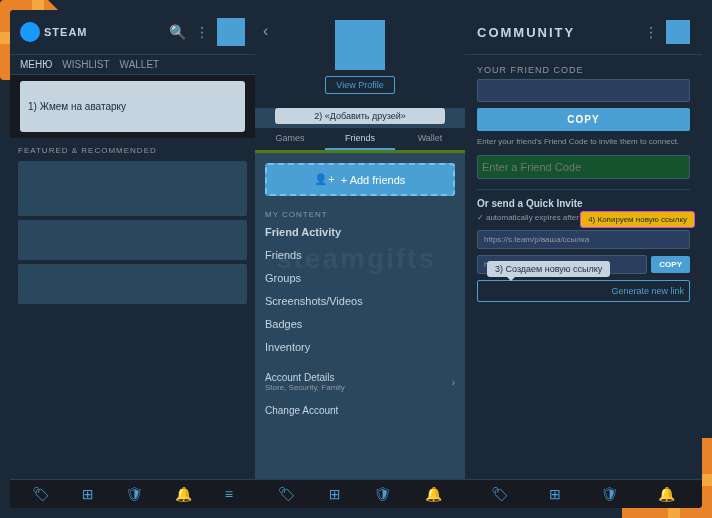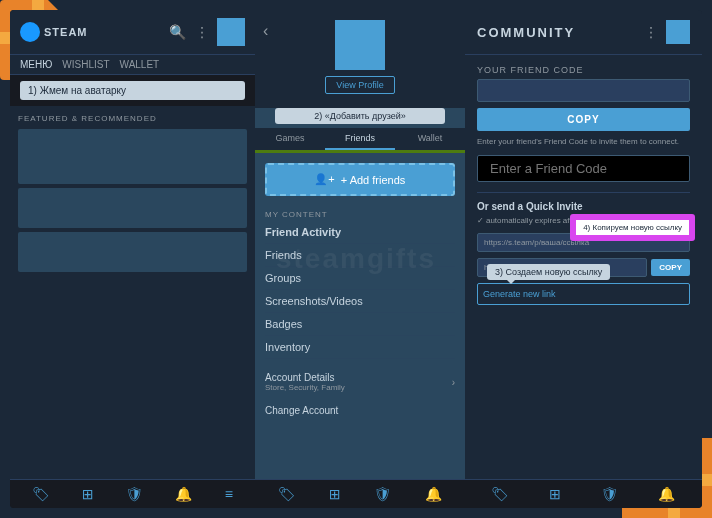--- a/index.html
+++ b/index.html
@@ -132,21 +132,21 @@
       cursor: pointer;
     }
     .steam-nav-item:first-child {
       color: #c6d4df;
     }
 
     .tooltip-box {
       background: #c6d4df;
       color: #1b2838;
       font-size: 10px;
-      padding: 4px 8px;
+      padding: 20px 8px;
       border-radius: 3px;
       margin: 6px 10px;
       white-space: nowrap;
     }
 
     .left-content {
       flex: 1;
       background: #1b2838;
       padding: 8px;
     }
@@ -413,25 +413,25 @@
 
     .friend-code-desc {
       color: #8f98a0;
       font-size: 8px;
       line-height: 1.3;
       margin-bottom: 8px;
     }
 
     .enter-code-input {
       width: 100%;
-      background: #000000;
+      background: #14532d;
       border: 1px solid #3d5a73;
       color: #8f98a0;
-      font-size: 13px;
-      padding: 5px 12px;
+      font-size: 11px;
+      padding: 5px 4px;
       border-radius: 2px;
       margin-bottom: 10px;
     }
 
     .divider {
       border: none;
       border-top: 1px solid #2a3f5f;
       margin-bottom: 8px;
     }
 
@@ -480,21 +480,21 @@
 
     .generate-link-btn {
       background: transparent;
       border: 1px solid #4a9fd4;
       color: #4a9fd4;
       font-size: 9px;
       padding: 5px;
       width: 100%;
       cursor: pointer;
       border-radius: 2px;
-      text-align: left;
+      text-align: right;
     }
 
     .tooltip-generate {
       background: #c6d4df;
       color: #1b2838;
       font-size: 9px;
       padding: 3px 8px;
       border-radius: 3px;
       position: absolute;
       bottom: 100%;
@@ -658,21 +658,21 @@
 
       <hr class="divider">
 
       <div class="quick-invite-label">Or send a Quick Invite</div>
 
       <div style="position:relative; margin-bottom:4px;">
         <div class="quick-invite-desc">
           <span>✓ </span><span>automatically expires after 30 days.</span>
         </div>
 
-        <div style="position:absolute; right:-5px; top:-2px; background:#ffffff; color:#1b2838; font-size:8px; padding:3px 7px; border-radius:3px; white-space:nowrap; z-index:10; border:6px solid #d946ef;">4) Копируем новую ссылку</div>
+        <div style="position:absolute; right:-5px; top:-2px; background:#eab308; color:#1b2838; font-size:8px; padding:3px 7px; border-radius:3px; white-space:nowrap; z-index:10; border:1px solid #d946ef;">4) Копируем новую ссылку</div>
       </div>
 
       <div class="link-row">
         <div class="link-text">https://s.team/p/ваша/ссылка</div>
       </div>
 
       <div style="display:flex; gap:4px; margin-bottom:6px; align-items:center;">
         <div class="link-text" style="flex:1; padding:4px 6px; font-size:8px; background:#2a3f5f; border:1px solid #3d5a73; color:#8f98a0; border-radius:2px;">https://s.team/p/ваша/ссылка</div>
         <button class="copy-btn-small">COPY</button>
       </div>

